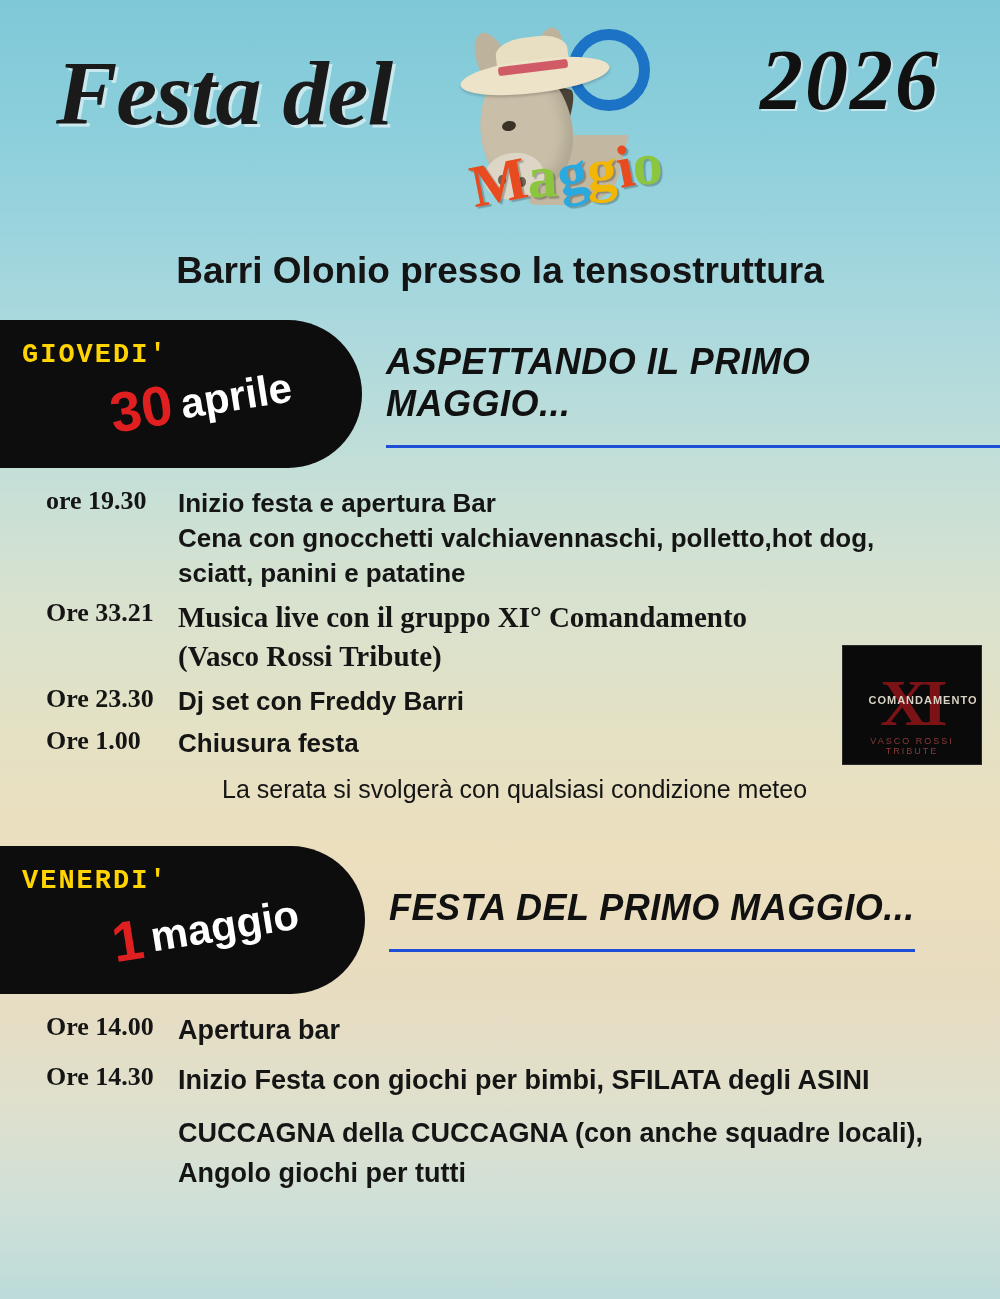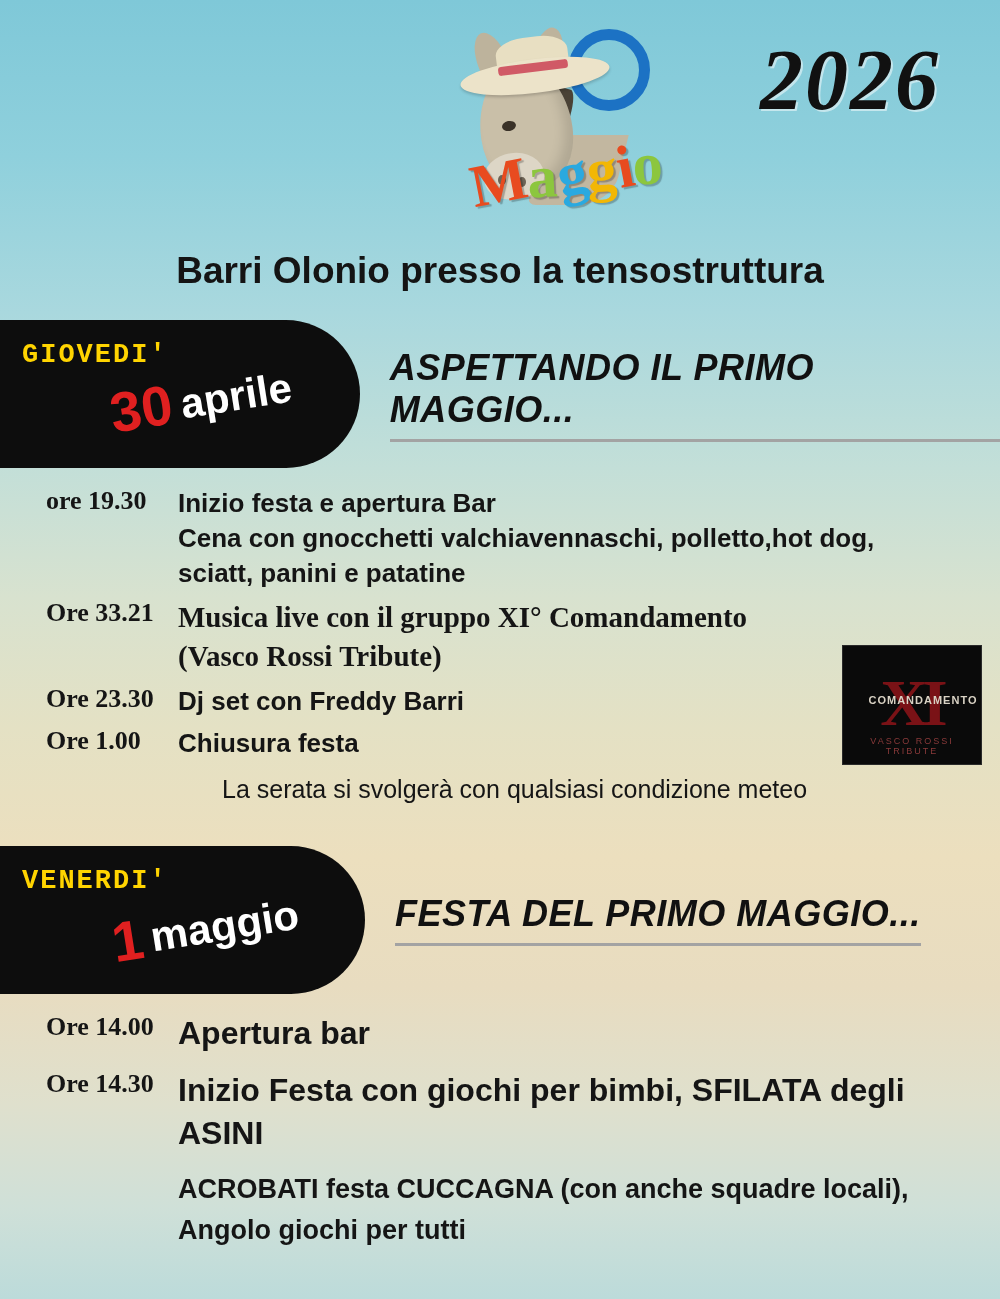--- a/index.html
+++ b/index.html
@@ -231,28 +231,28 @@
   }
   .day-banner.venerdi .daynum { left: 112px; top: 62px; }
   .day-banner.venerdi .month { left: 150px; top: 56px; }
 
   .banner-row {
     position: relative;
     display: flex;
     align-items: center;
   }
   .section-heading {
-    margin-left: 30px;
+    margin-left: 24px;
     font-family: "Liberation Sans", sans-serif;
     font-weight: bold;
     font-style: italic;
     font-size: 36px;
     color: #111;
-    border-bottom: 3px solid #a3a3a3;
-    padding-bottom: 8px;
+    border-bottom: 3px solid #1d4ed8;
+    padding-bottom: 20px;
     letter-spacing: 0.5px;
   }
 
   
   .program {
     margin: 18px 0 0 46px;
     width: 900px;
   }
   .entry {
     display: flex;
@@ -322,39 +322,40 @@
     left: 0; bottom: 8px;
     width: 138px;
     text-align: center;
     color: #8a3a3a;
     font-family: "Liberation Sans", sans-serif;
     font-size: 9px;
     letter-spacing: 2px;
     margin-top: 44px;
   }
 
-  .program-2 .entry .desc { font-size: 32px; }
+  .program-2 .entry .desc { font-size: 27px; }
   .program-2 .entry .time { font-size: 26px; }
   .program-2 .entry { margin-bottom: 14px; }
   .cont-line {
     margin-left: 132px;
     font-family: "Liberation Sans", sans-serif;
     font-weight: bold;
     font-size: 27px;
     color: #151515;
     line-height: 1.5;
   }
 </style>
 </head>
 <body>
 
 <div class="poster">
 
   <div class="header">
 
+    <div class="title-festa">Festa del</div>
 
     <div class="donkey">
       <div class="ear left"></div>
       <div class="ear right"></div>
       <div class="blue-swirl"></div>
       <div class="neck"></div>
       <div class="mane"></div>
       <div class="head"></div>
       <div class="muzzle"></div>
       <div class="eye"></div>
@@ -429,17 +430,17 @@
 
   <div class="program program-2">
     <div class="entry">
       <div class="time">Ore 14.00</div>
       <div class="desc">Apertura bar</div>
     </div>
     <div class="entry">
       <div class="time">Ore 14.30</div>
       <div class="desc">Inizio Festa con giochi per bimbi, SFILATA degli ASINI</div>
     </div>
-    <div class="cont-line">ACROBATI festa CUCCAGNA (con anche squadre locali),</div>
+    <div class="cont-line">CUCCAGNA della CUCCAGNA (con anche squadre locali),</div>
     <div class="cont-line">Angolo giochi per tutti</div>
   </div>
 
 </div>
 
 </body></html>

